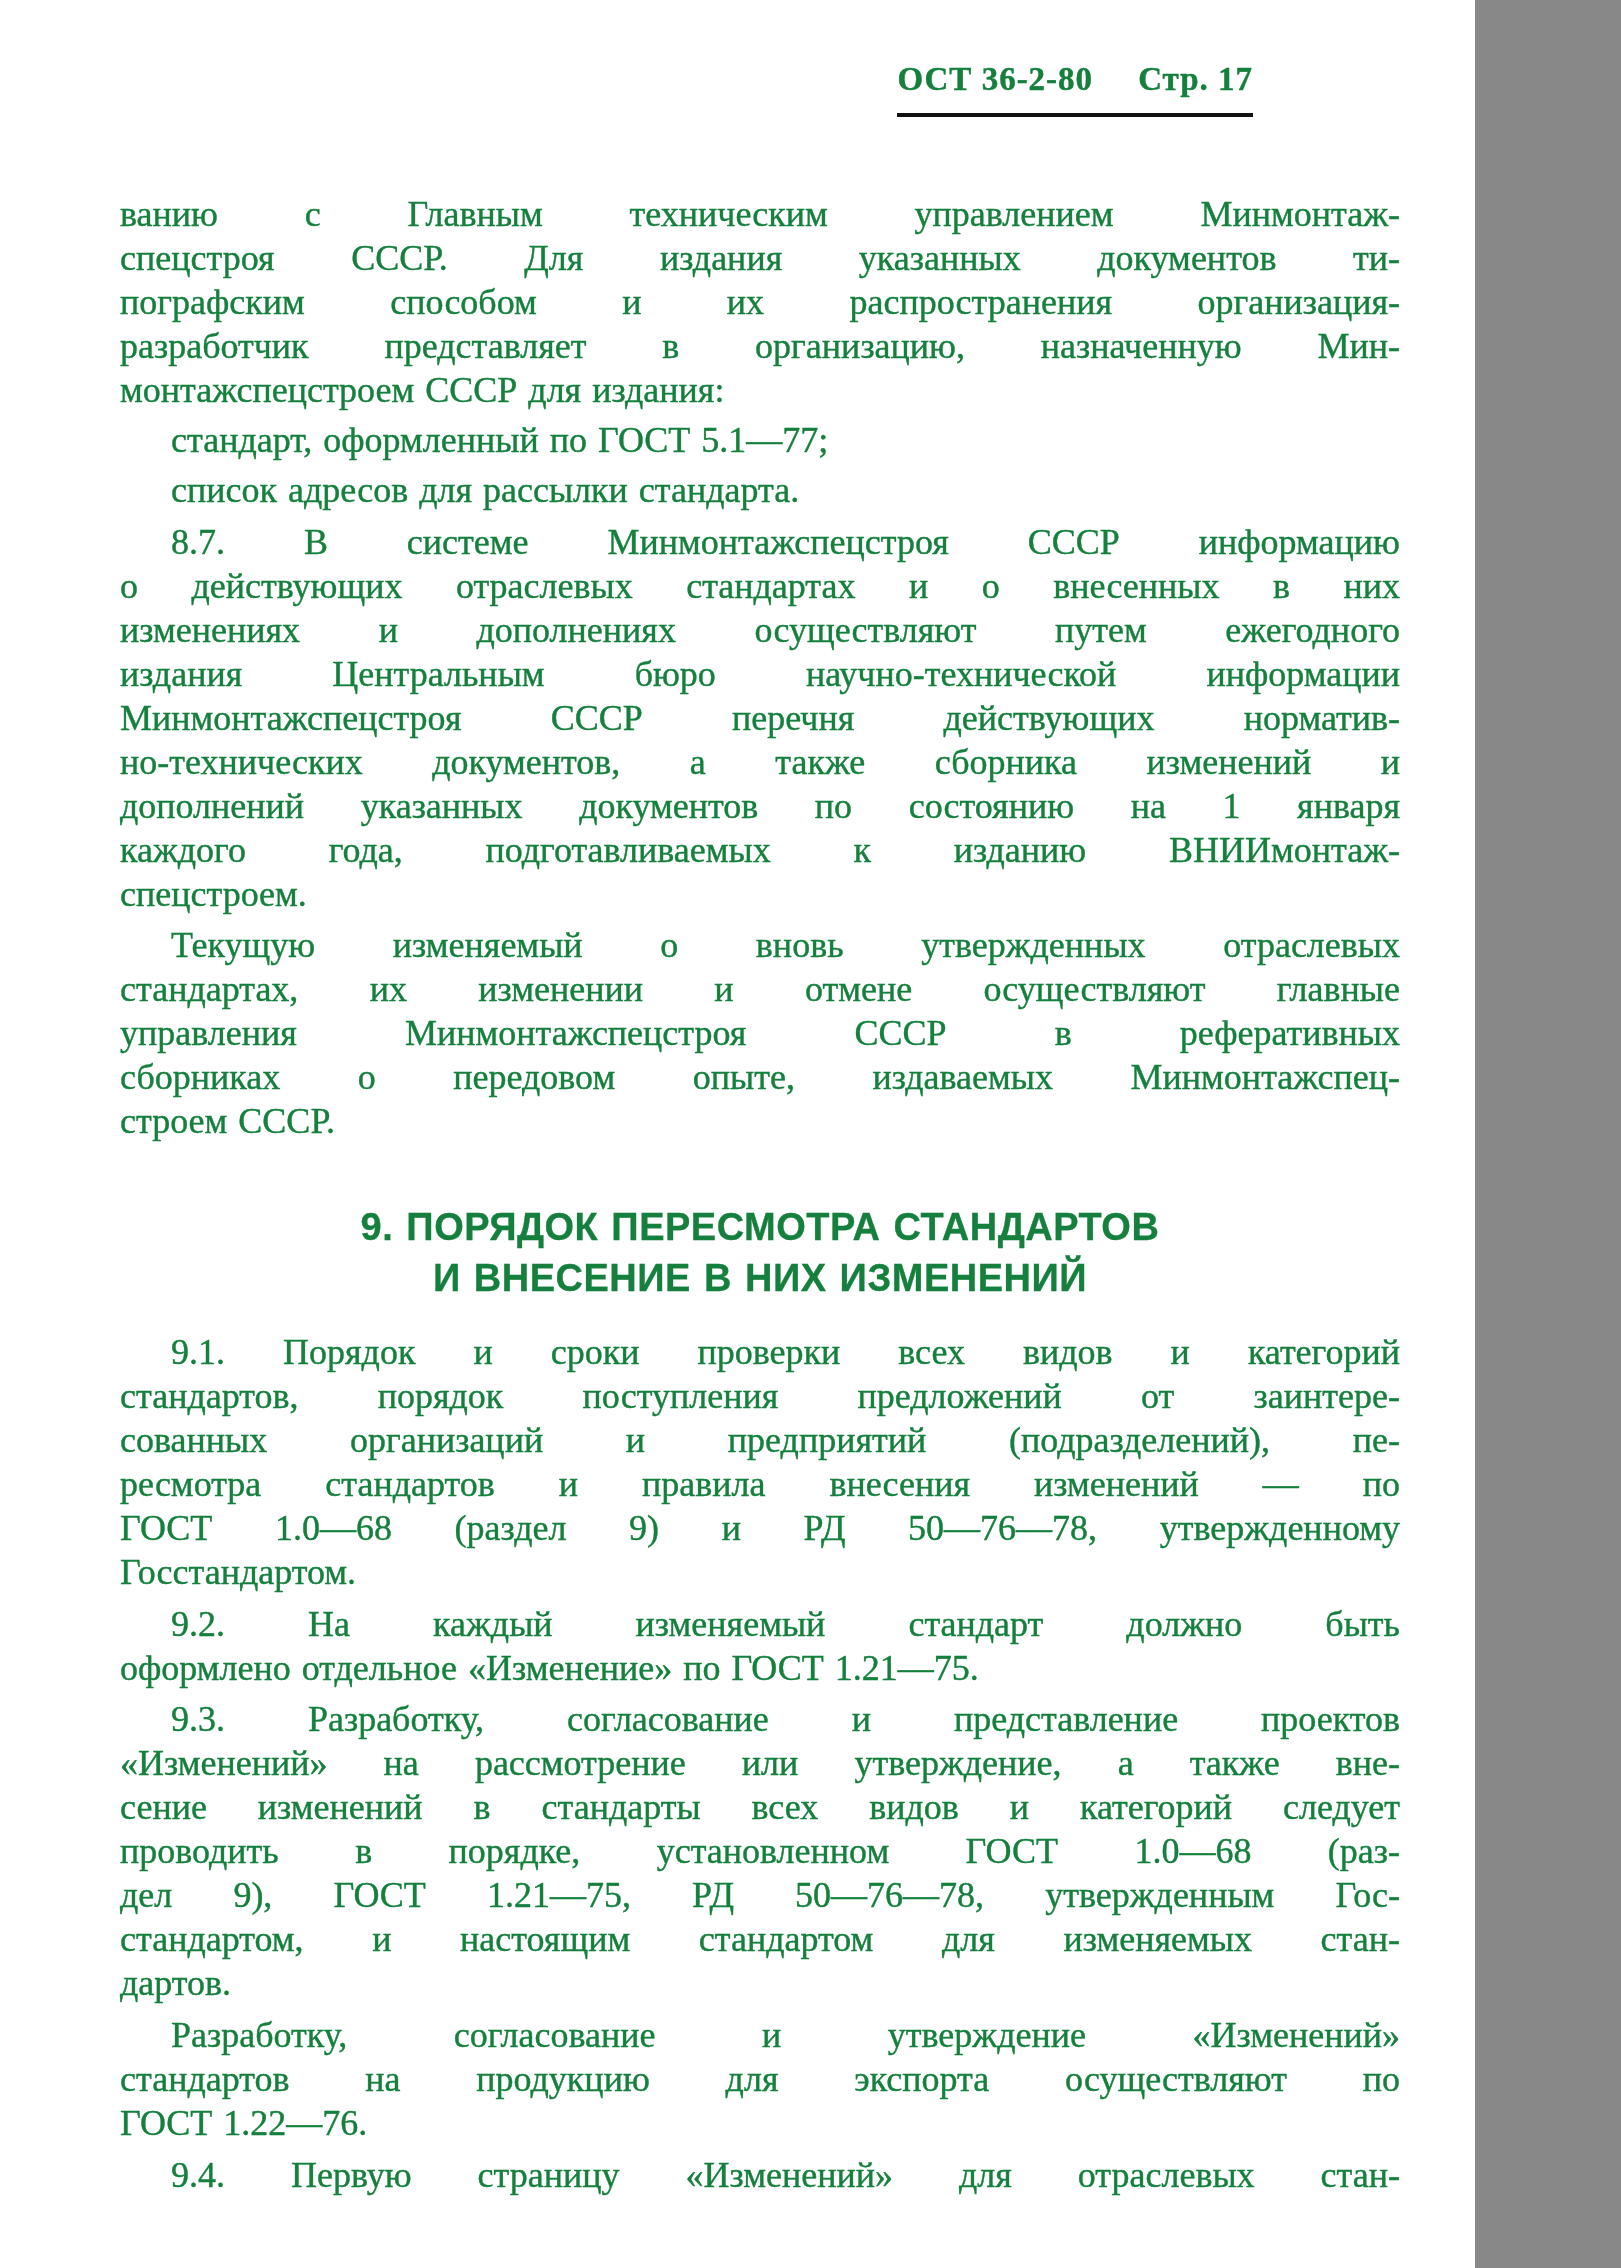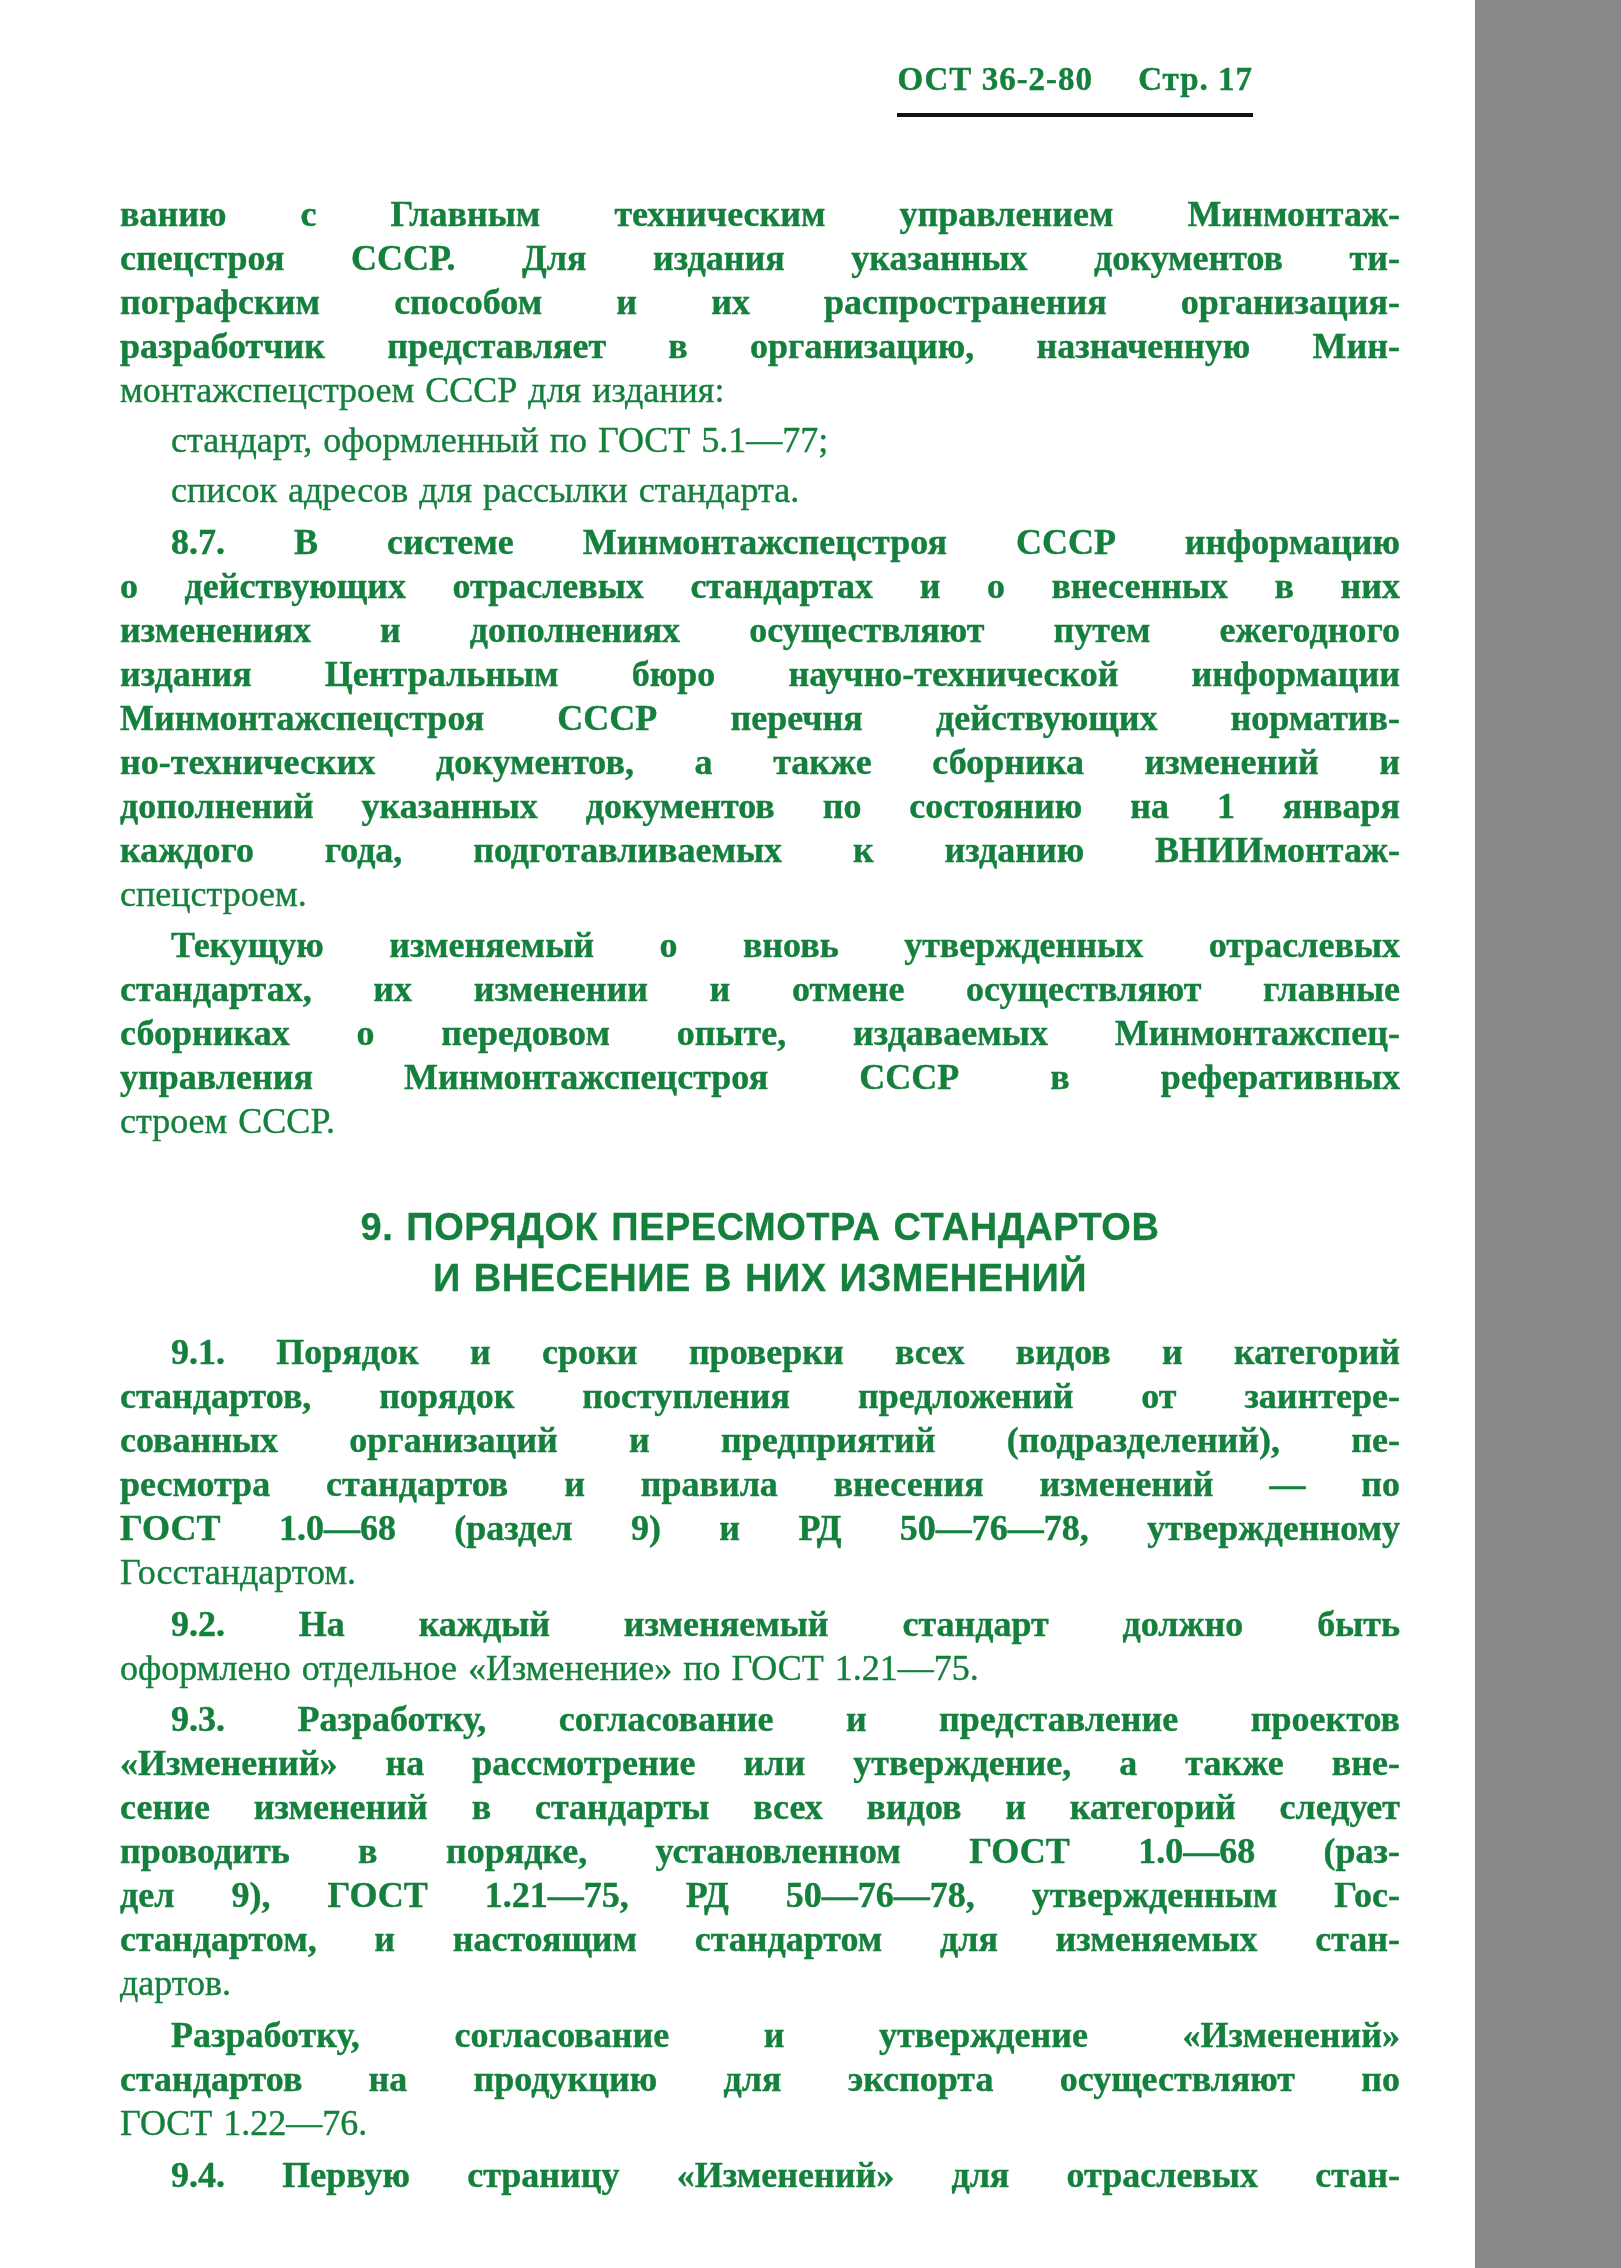--- a/index.html
+++ b/index.html
@@ -36,21 +36,21 @@
   .block { margin: 0; }
   .block.item { margin-top: 5.9px; }
   .block.para { margin-top: 7.8px; }
   .block.heading { margin-top: 59px; margin-bottom: 25.5px; }
   .ln {
     line-height: 44px;
     text-align: justify;
     text-align-last: left;
     word-spacing: 2px;
   }
-  .ln.j { text-align-last: justify; font-weight: bold; }
+  .ln.j { text-align-last: justify; }
   .ln.ind { text-indent: 51px; }
   .heading .ln {
     font-family: "Liberation Sans", sans-serif;
     font-weight: 700;
     font-size: 38px;
     line-height: 51px;
     text-align-last: center;
     letter-spacing: 0.5px;
     -webkit-text-stroke: 0.3px currentColor;
   }
@@ -85,22 +85,22 @@
         <div class="ln j">издания Центральным бюро научно-технической информации</div>
         <div class="ln j">Минмонтажспецстроя СССР перечня действующих норматив-</div>
         <div class="ln j">но-технических документов, а также сборника изменений и</div>
         <div class="ln j">дополнений указанных документов по состоянию на 1 января</div>
         <div class="ln j">каждого года, подготавливаемых к изданию ВНИИмонтаж-</div>
         <div class="ln">спецстроем.</div>
       </div>
       <div class="block para">
         <div class="ln j ind">Текущую изменяемый о вновь утвержденных отраслевых</div>
         <div class="ln j">стандартах, их изменении и отмене осуществляют главные</div>
+        <div class="ln j">управления Минмонтажспецстроя СССР в реферативных</div>
         <div class="ln j">сборниках о передовом опыте, издаваемых Минмонтажспец-</div>
-        <div class="ln j">управления Минмонтажспецстроя СССР в реферативных</div>
         <div class="ln">строем СССР.</div>
       </div>
       <div class="block heading">
         <div class="ln">9. ПОРЯДОК ПЕРЕСМОТРА СТАНДАРТОВ</div>
         <div class="ln">И ВНЕСЕНИЕ В НИХ ИЗМЕНЕНИЙ</div>
       </div>
       <div class="block para">
         <div class="ln j ind">9.1. Порядок и сроки проверки всех видов и категорий</div>
         <div class="ln j">стандартов, порядок поступления предложений от заинтере-</div>
         <div class="ln j">сованных организаций и предприятий (подразделений), пе-</div>

